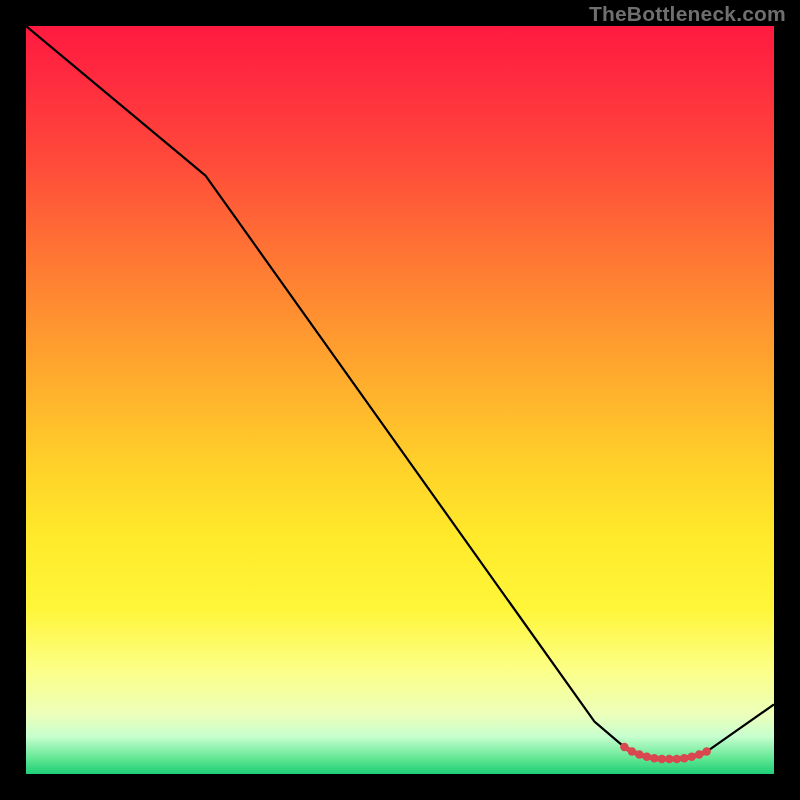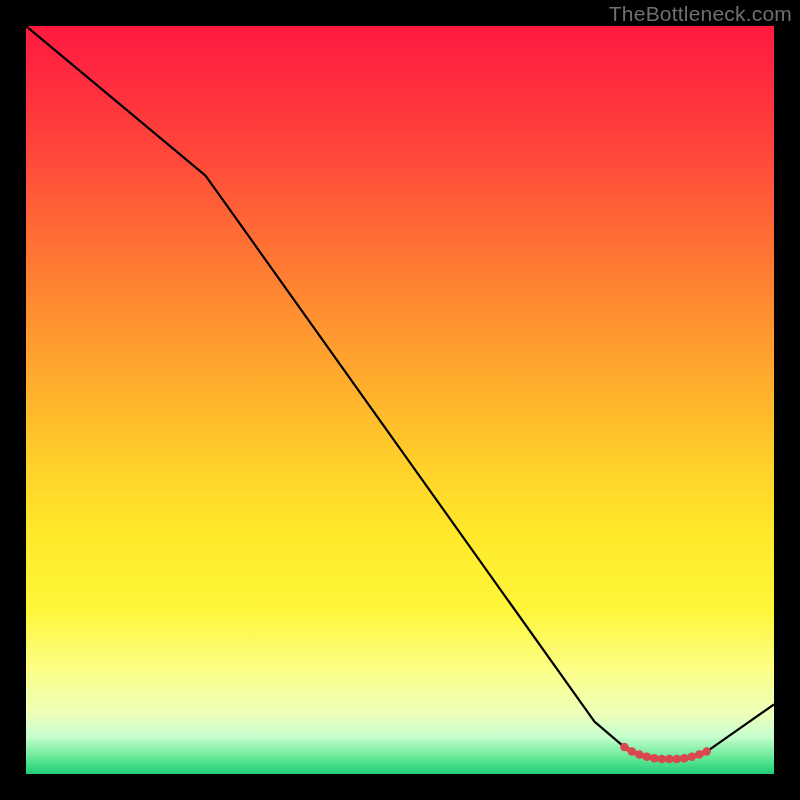--- a/index.html
+++ b/index.html
@@ -13,24 +13,24 @@
   }
   .frame {
     position: relative;
     width: 800px;
     height: 800px;
     background: #000;
   }
   .watermark {
     position: absolute;
     top: 2px;
-    right: 8px;
+    right: 14px;
     color: #6f6f6f;
     font-size: 21px;
-    font-weight: 400;
+    font-weight: 700;
     letter-spacing: 0.2px;
     user-select: none;
   }
   .plot-area {
     position: absolute;
     left: 26px;
     top: 26px;
     width: 748px;
     height: 748px;
     

